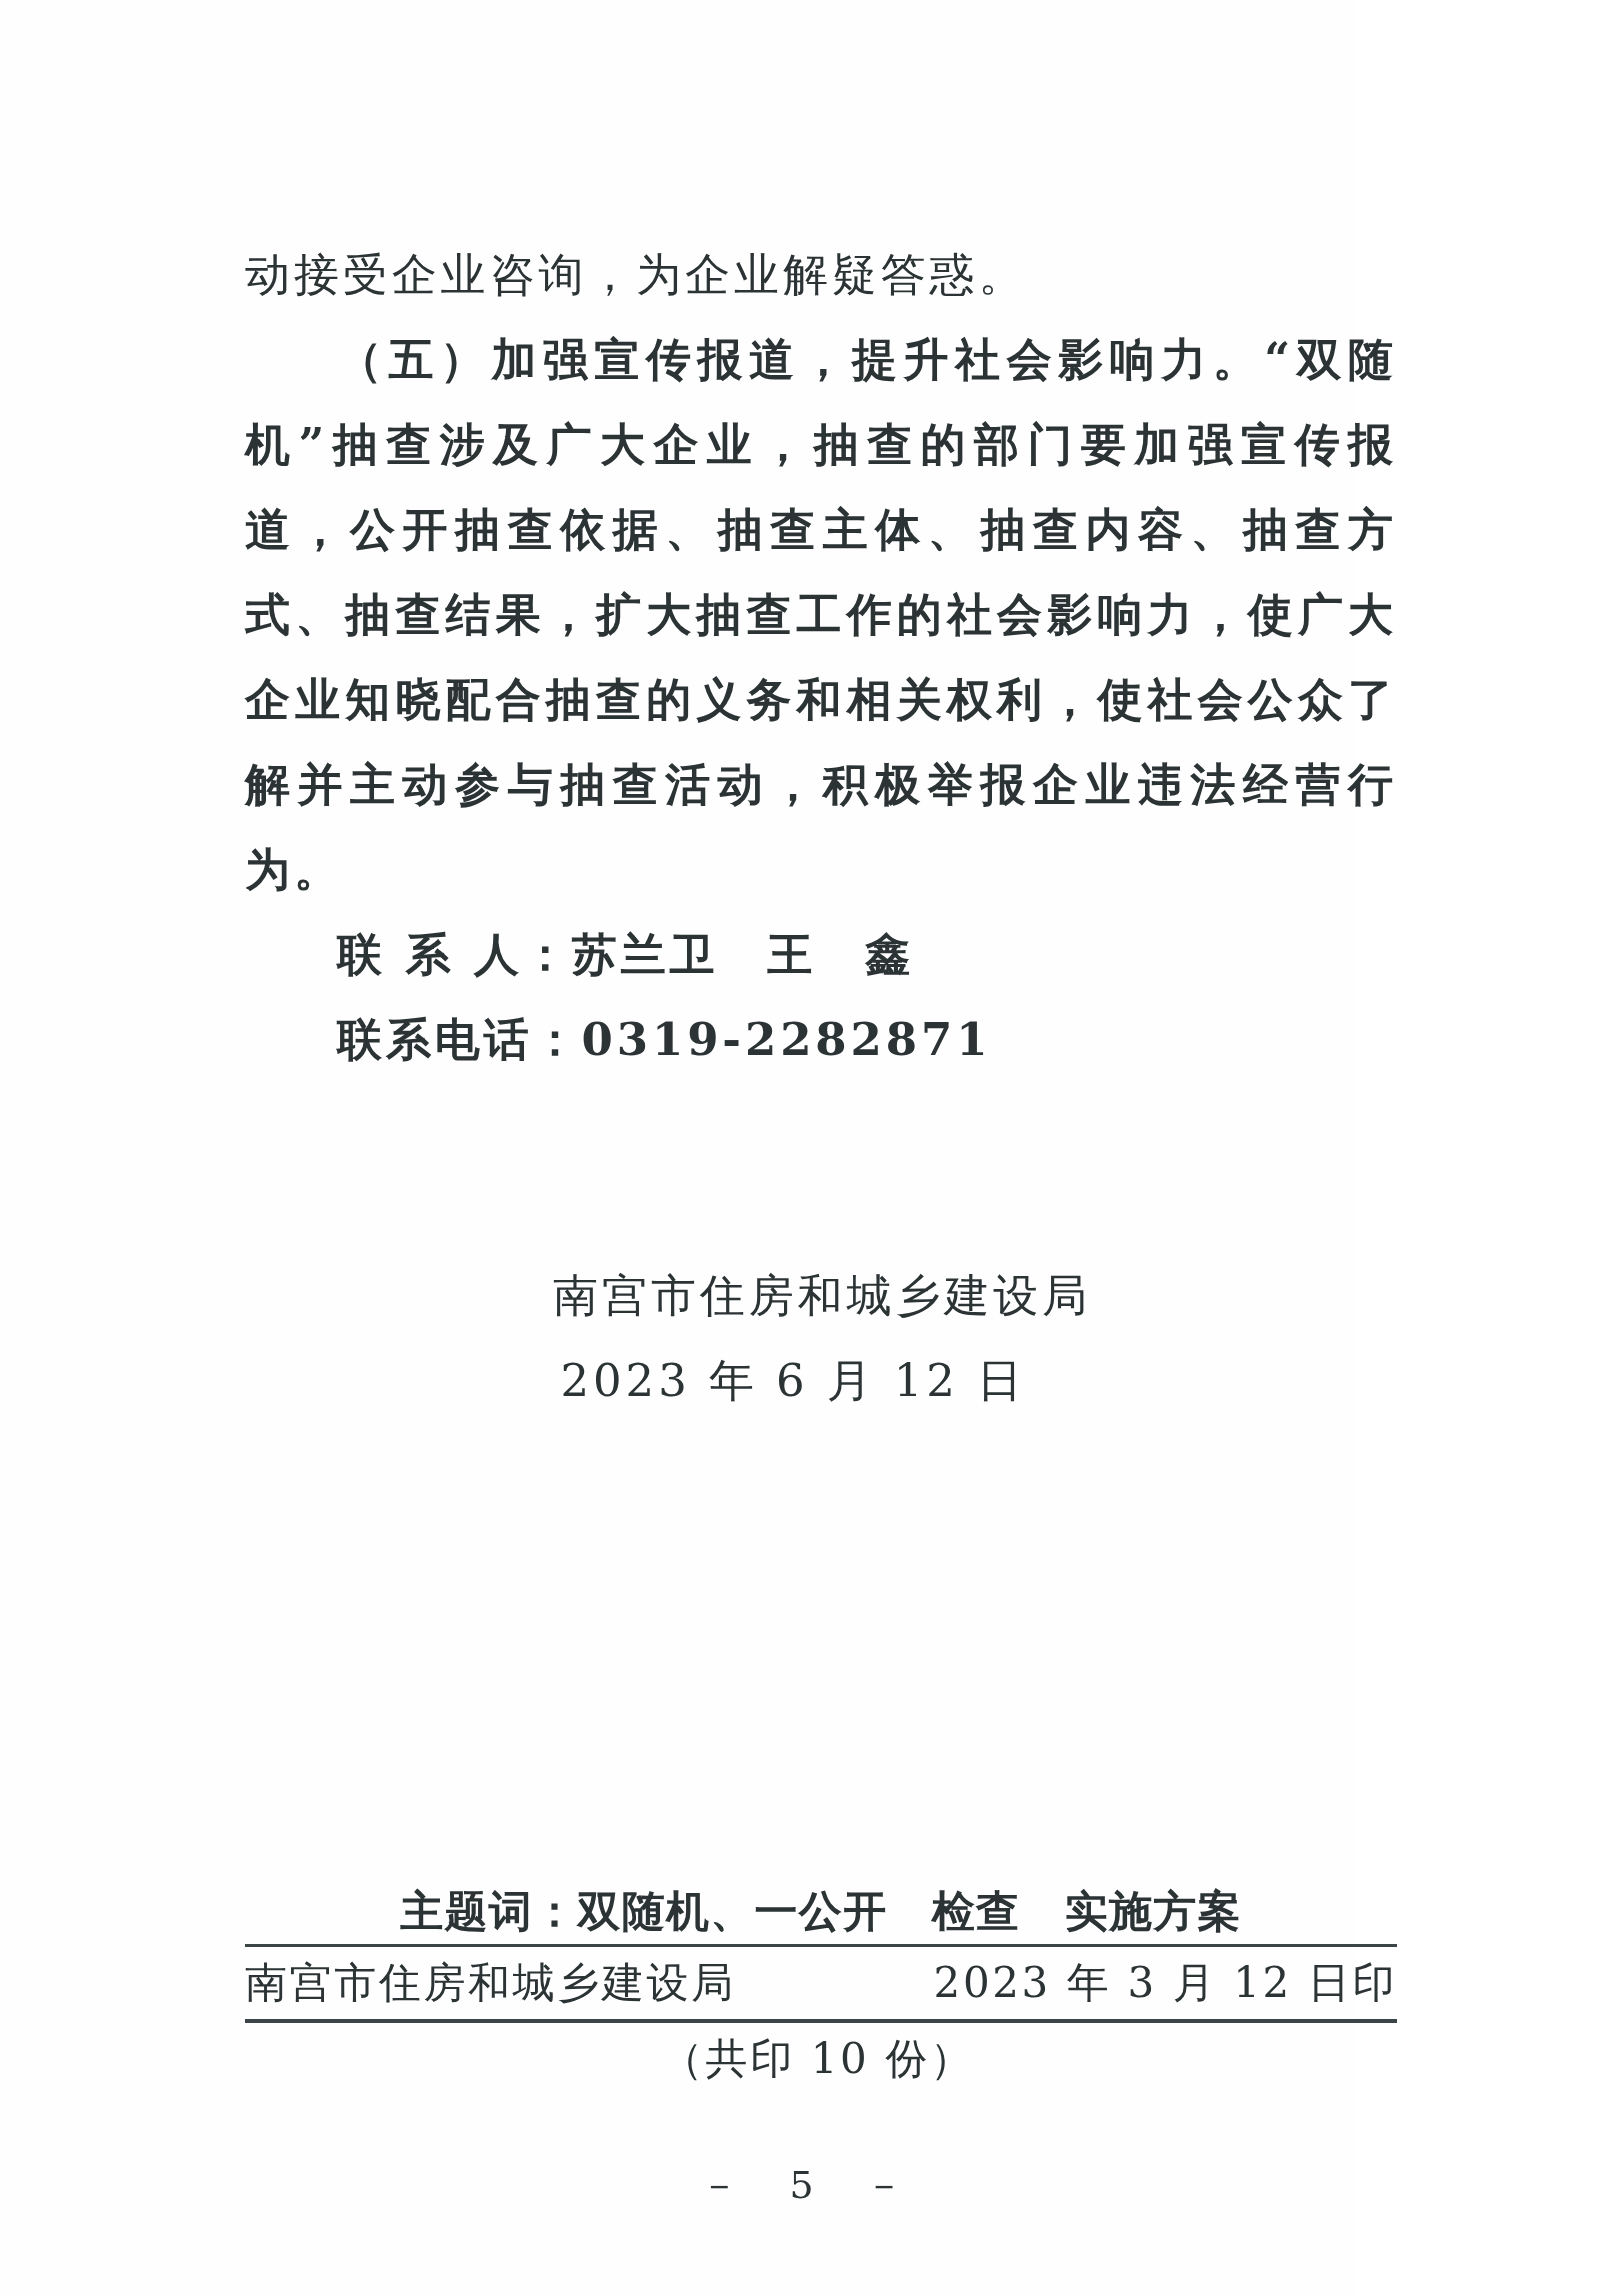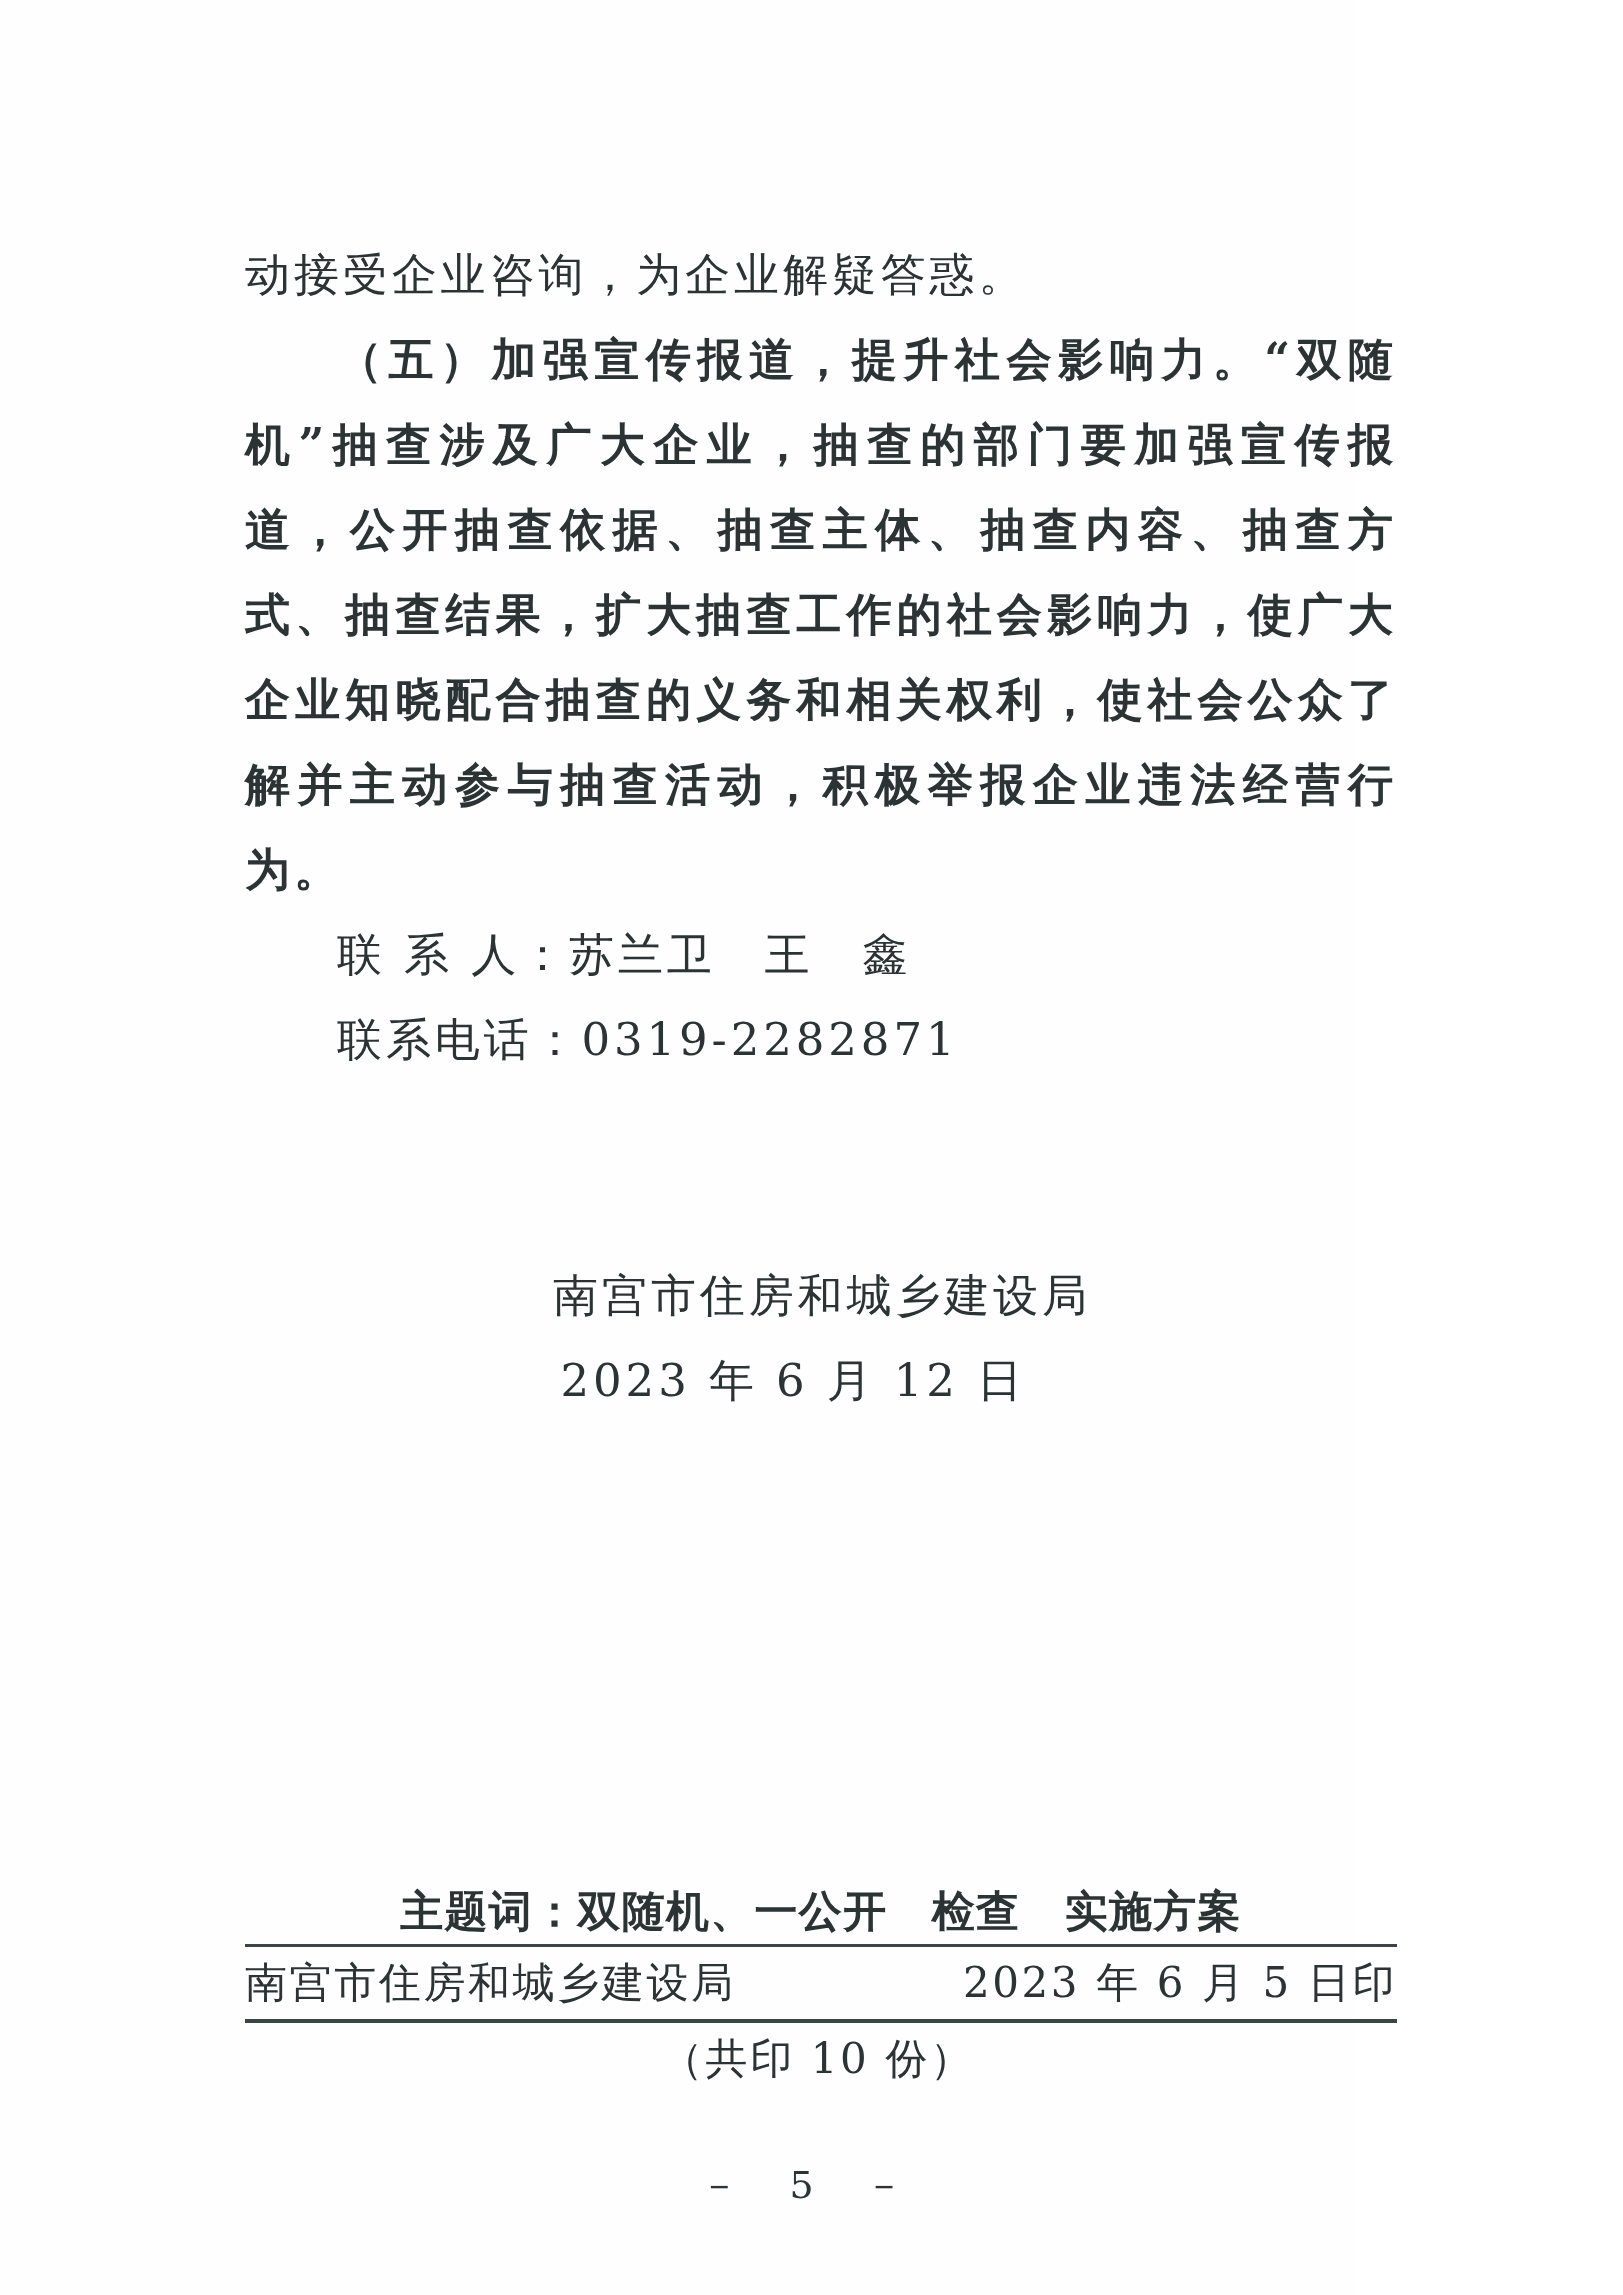--- a/index.html
+++ b/index.html
@@ -36,20 +36,21 @@
       text-align: justify;
       text-align-last: left;
     }
     .indent {
       text-indent: 92px;
       font-weight: bold;
     }
     .contact {
       margin: 0;
       padding-left: 92px;
+      font-weight: bold;
     }
     .signature {
       position: absolute;
       right: 265px;
       top: 1253px;
       font-size: 45px;
       line-height: 85px;
       text-align: right;
       letter-spacing: 3.9px;
     }
@@ -116,21 +117,21 @@
   <div class="signature">
     <span class="sig-org">南宫市住房和城乡建设局</span>
     <span class="sig-date">2023 年 6 月 12 日</span>
   </div>
 
   <div class="footer-block">
     <div class="keywords">主题词：双随机、一公开　检查　实施方案</div>
     <div class="rule"></div>
     <div class="print-line">
       <span>南宫市住房和城乡建设局</span>
-      <span>2023 年 6 月 5 日印</span>
+      <span>2023 年 3 月 12 日印</span>
     </div>
     <div class="rule"></div>
     <div class="copies">（共印 10 份）</div>
   </div>
 
   <div class="page-number">－ 5 －</div>
 
 </div>
 
 

